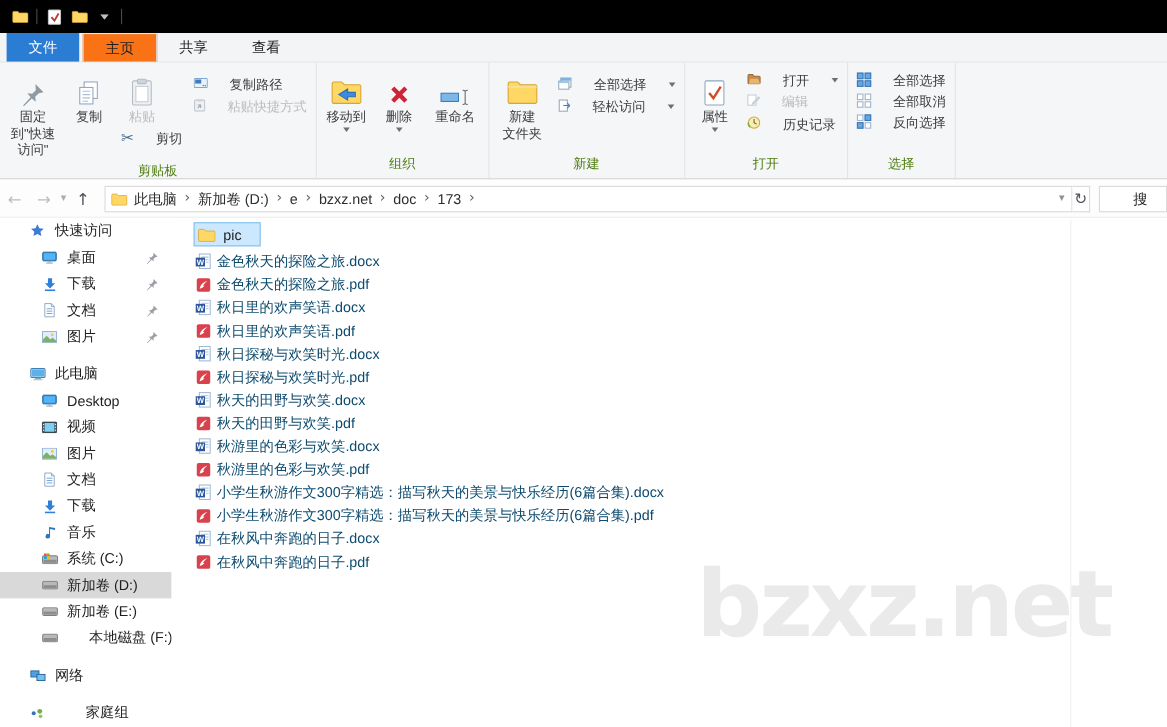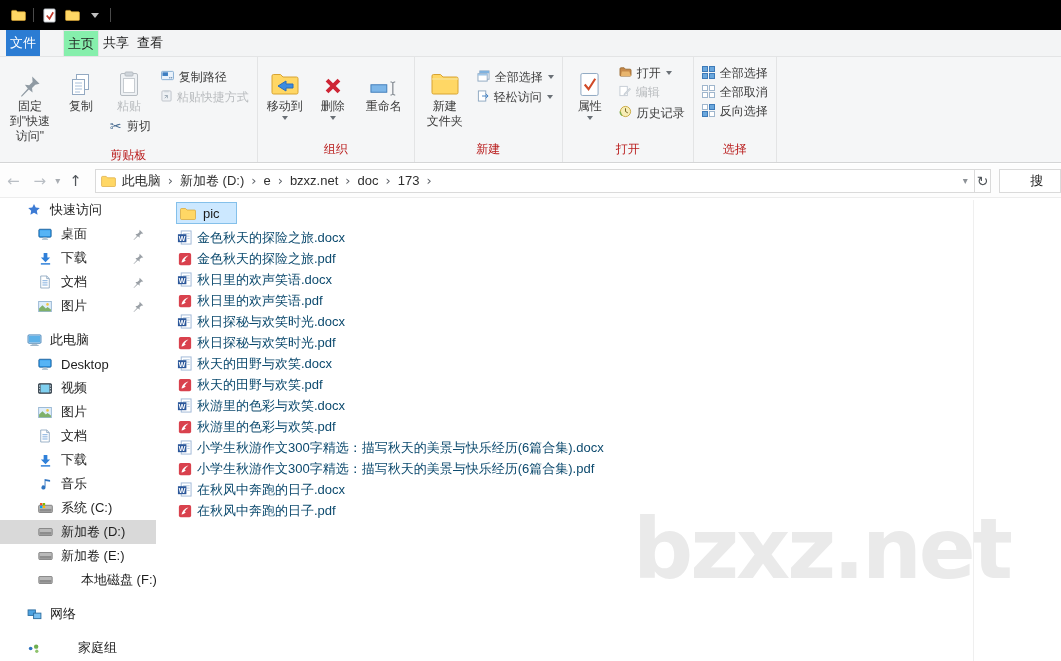--- a/index.html
+++ b/index.html
@@ -9,34 +9,34 @@
     background:#fff;color:#1c1c1c;-webkit-font-smoothing:antialiased;
   }
   
   .titlebar{position:absolute;left:0;top:0;width:100%;height:30px;background:#000;
     display:flex;align-items:center;padding-left:10px;box-sizing:border-box;gap:7px;}
   .tb-sep{width:1px;height:14px;background:#4a4a4a;}
   .tb-ic{display:flex;align-items:center;justify-content:center;width:16px;height:16px;}
   
   .tabrow{position:absolute;left:0;top:30px;width:100%;height:27px;background:#f3f4f5;
     display:flex;align-items:stretch;border-bottom:1px solid #e3e4e5;box-sizing:border-box;}
-  .tab{display:flex;align-items:center;padding:0 4px;font-size:13px;color:#1f1f1f;}
+  .tab{display:flex;align-items:center;padding:0 20px;font-size:13px;color:#1f1f1f;}
   .tab-file{background:#2b7cd3;color:#fff;margin-left:6px;}
-  .tab.active{background:#86efac;border:1px solid #e3e4e5;border-bottom:none;margin-left:23px;}
+  .tab.active{background:#f97316;border:1px solid #e3e4e5;border-bottom:none;margin-left:3px;}
   
   .ribbon{position:absolute;left:0;top:57px;width:100%;height:106px;background:#f5f6f7;
     border-bottom:1px solid #d4d5d6;display:flex;box-sizing:border-box;}
   .rgroup{display:flex;flex-direction:column;border-right:1px solid #e3e4e5;padding:0 3px;}
   .rgc{flex:1;display:flex;align-items:flex-start;padding-top:4px;}
-  .rlabel{text-align:center;font-size:12px;color:#b91c1c;padding:1px 4px 4px;}
+  .rlabel{text-align:center;font-size:12px;color:#4d7c0f;padding:1px 4px 4px;}
   .bigbtn{display:flex;flex-direction:column;align-items:center;width:52px;padding:2px 1px;
     font-size:12px;color:#3c3c3c;text-align:center;line-height:1.25;}
   .bigbtn.narrow{width:46px;}
   .bicon{height:34px;display:flex;align-items:flex-end;justify-content:center;padding-bottom:2px;}
-  .smallrow{display:flex;align-items:center;gap:5px;font-size:12px;color:#3c3c3c;
+  .smallrow{display:flex;align-items:center;gap:20px;font-size:12px;color:#3c3c3c;
     padding:3px 5px;white-space:nowrap;line-height:1;}
   .disabled,.disabled .blabel{color:#b9bcbf;}
   .dda{width:0;height:0;border-left:3px solid transparent;border-right:3px solid transparent;
     border-top:4px solid #6a7076;display:inline-block;margin-top:2px;}
   .col{display:flex;flex-direction:column;}
   .cutglyph{font-size:14px;color:#44698f;font-family:"DejaVu Sans",sans-serif;}
   .selgrid{display:inline-grid;grid-template-columns:6px 6px;grid-template-rows:6px 6px;gap:1px;}
   .selgrid i{border:1px solid #9fb6cd;background:#fff;box-sizing:border-box;}
   .selgrid.all i{background:#6aa7dd;border-color:#3d7ab8;}
   .selgrid.inv i:nth-child(2),.selgrid.inv i:nth-child(3){background:#6aa7dd;border-color:#3d7ab8;}

